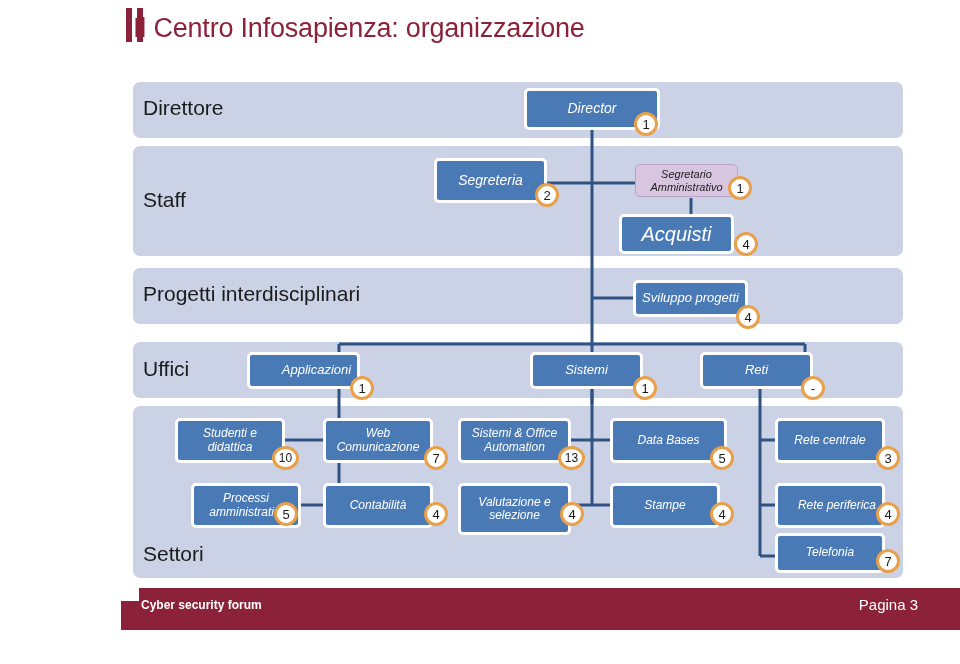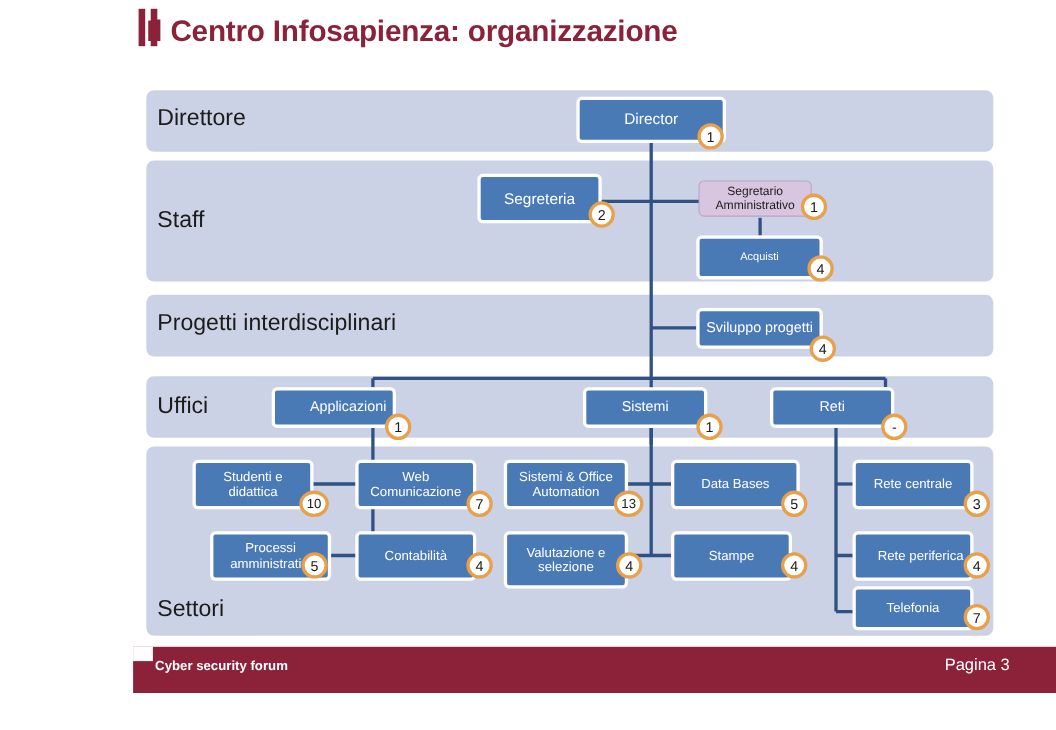--- a/index.html
+++ b/index.html
@@ -17,21 +17,21 @@
   }
 
   
   #slide-title {
     position: absolute;
     left: 133px;
     top: 6px;
     width: 780px;
     height: 44px;
     font-size: 27px;
-    font-weight: bold;
+    font-weight: normal;
     color: #8c2239;
     letter-spacing: -0.2px;
     line-height: 44px;
     white-space: nowrap;
   }
   .title-marks {
     position: absolute;
     left: 126px;
     top: 8px;
     width: 22px;
@@ -103,20 +103,21 @@
   }
   .node.mauve {
     background: #d8c6e0;
     border: 1px solid #b9a4c6;
     color: #1b1b1b;
   }
   .node .node-text {
     display: block;
     padding: 0 6px;
     white-space: pre-line;
+    font-style: italic;
   }
 
   
   .badge {
     position: absolute;
     width: 24px;
     height: 24px;
     border-radius: 50%;
     background: #ffffff;
     border: 3px solid #e8a04a;
@@ -229,21 +230,21 @@
   <span class="node-text">Segreteria</span>
 </div>
 <div class="badge" style="left:535px; top:183px;">2</div>
 
 <div class="node mauve" style="left:635px; top:164px; width:103px; height:33px; font-size:11px;">
   <span class="node-text">Segretario
 Amministrativo</span>
 </div>
 <div class="badge" style="left:728px; top:176px;">1</div>
 
-<div class="node" style="left:633px; top:214px; width:115px; height:40px; font-size:10px;">
+<div class="node" style="left:619px; top:214px; width:115px; height:40px; font-size:20px;">
   <span class="node-text">Acquisti</span>
 </div>
 <div class="badge" style="left:734px; top:232px;">4</div>
 
 <div class="node" style="left:633px; top:280px; width:115px; height:37px; font-size:13px;">
   <span class="node-text">Sviluppo progetti</span>
 </div>
 <div class="badge" style="left:736px; top:305px;">4</div>
 
 <div class="node" style="left:247px; top:352px; width:113px; height:37px; font-size:13px;padding-left:26px;">

